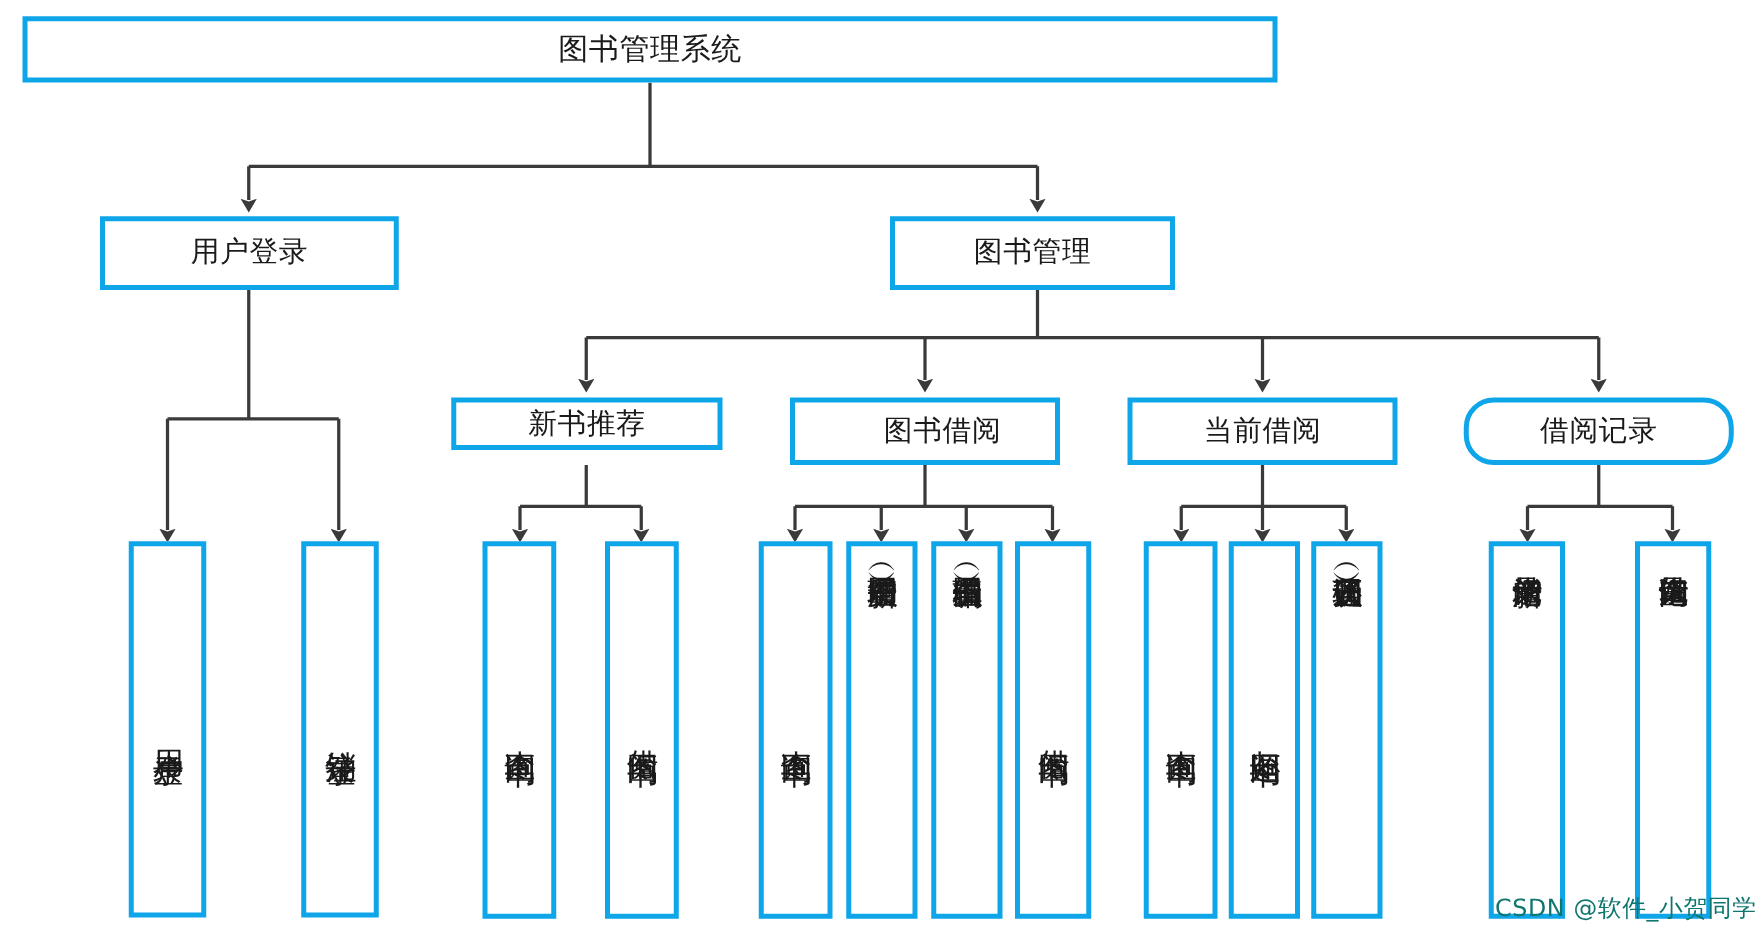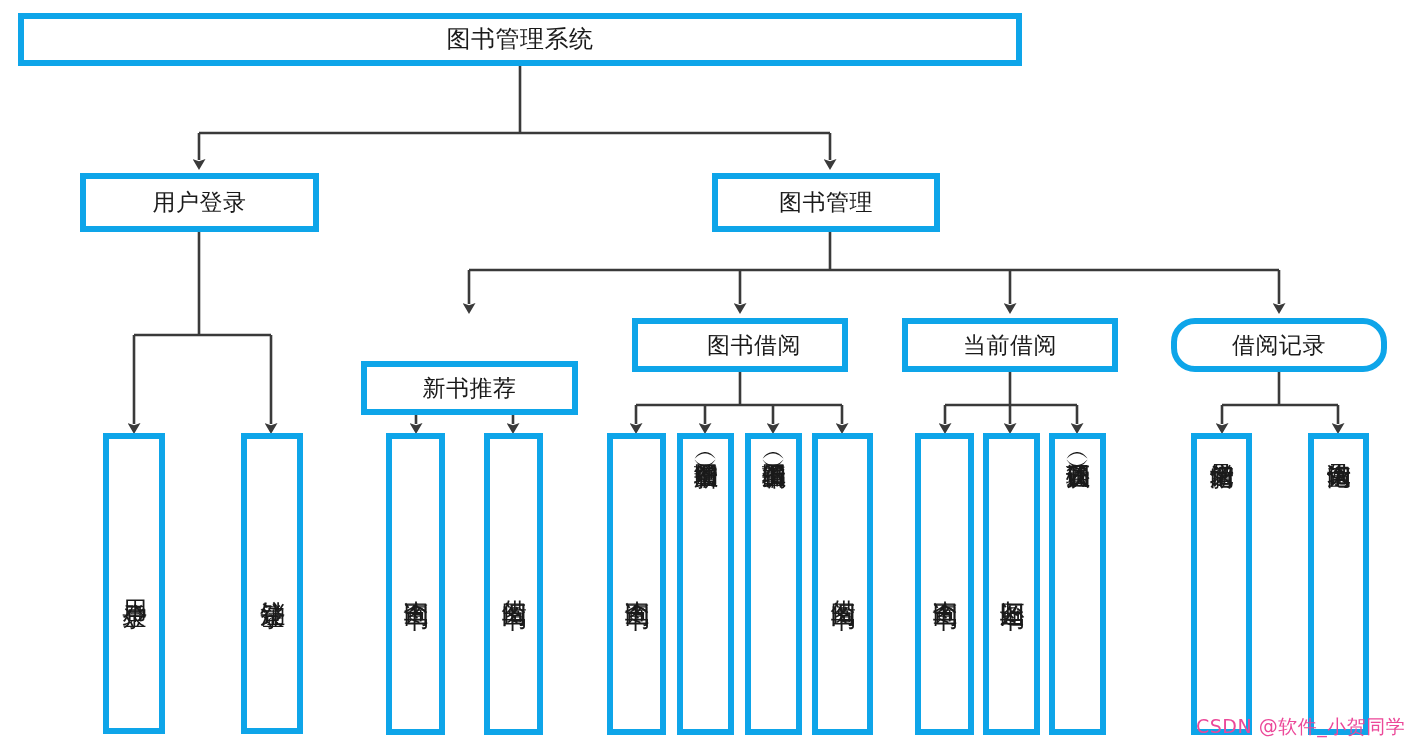--- a/index.html
+++ b/index.html
@@ -23,21 +23,21 @@
     left: 0;
     top: 0;
     width: 1405px;
     height: 747px;
     pointer-events: none;
   }
   .node {
     position: absolute;
     box-sizing: border-box;
     background: #ffffff;
-    border: 6px solid #0ea5e9;
+    border: 4px solid #0ea5e9;
     display: flex;
     align-items: center;
     justify-content: center;
     overflow: hidden;
   }
   .node-label {
     color: #1a1a1a;
     line-height: 1.22;
     text-align: center;
     white-space: pre;
@@ -67,21 +67,21 @@
   .node.vertical.tall-text .node-label {
     font-size: 24px;
     letter-spacing: 0px;
   }
   .node.vertical.mid-start {
     align-items: center;
     padding-top: 0;
   }
   .watermark {
     position: absolute;
-    color: #ec4899;
+    color: #0f766e;
     font-size: 19px;
     letter-spacing: 0.5px;
     white-space: nowrap;
     user-select: none;
   }
 </style>
 </head>
 <body>
 
 <div id="diagram-root">
@@ -155,21 +155,21 @@
     <span class="node-label">图书管理系统</span>
   </div>
 
   <div class="node horizontal" style="left:80px; top:173px; width:239px; height:59px;">
     <span class="node-label">用户登录</span>
   </div>
   <div class="node horizontal" style="left:712px; top:173px; width:228px; height:59px;">
     <span class="node-label">图书管理</span>
   </div>
 
-  <div class="node horizontal" style="left:361px; top:318px; width:217px; height:54px;margin-top:43px;">
+  <div class="node horizontal" style="left:361px; top:318px; width:217px; height:42px;">
     <span class="node-label">新书推荐</span>
   </div>
   <div class="node horizontal" style="left:632px; top:318px; width:216px; height:54px;padding-left:28px;">
     <span class="node-label">图书借阅</span>
   </div>
   <div class="node horizontal" style="left:902px; top:318px; width:216px; height:54px;">
     <span class="node-label">当前借阅</span>
   </div>
   <div class="node horizontal" style="left:1171px; top:318px; width:216px; height:54px;border-radius:24px;">
     <span class="node-label">借阅记录</span>

